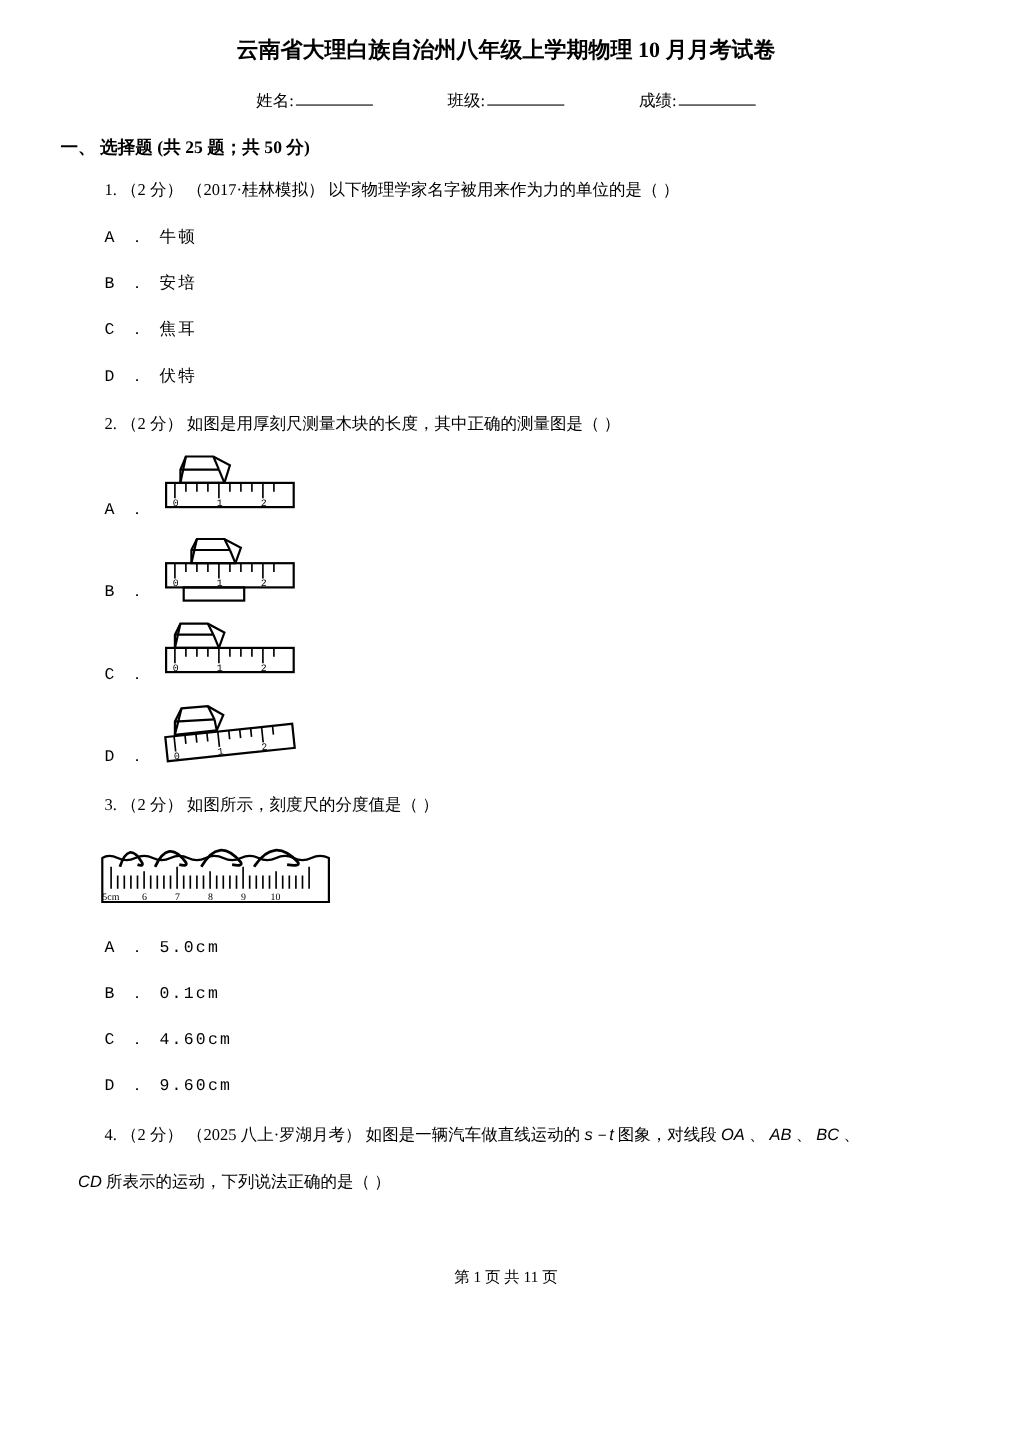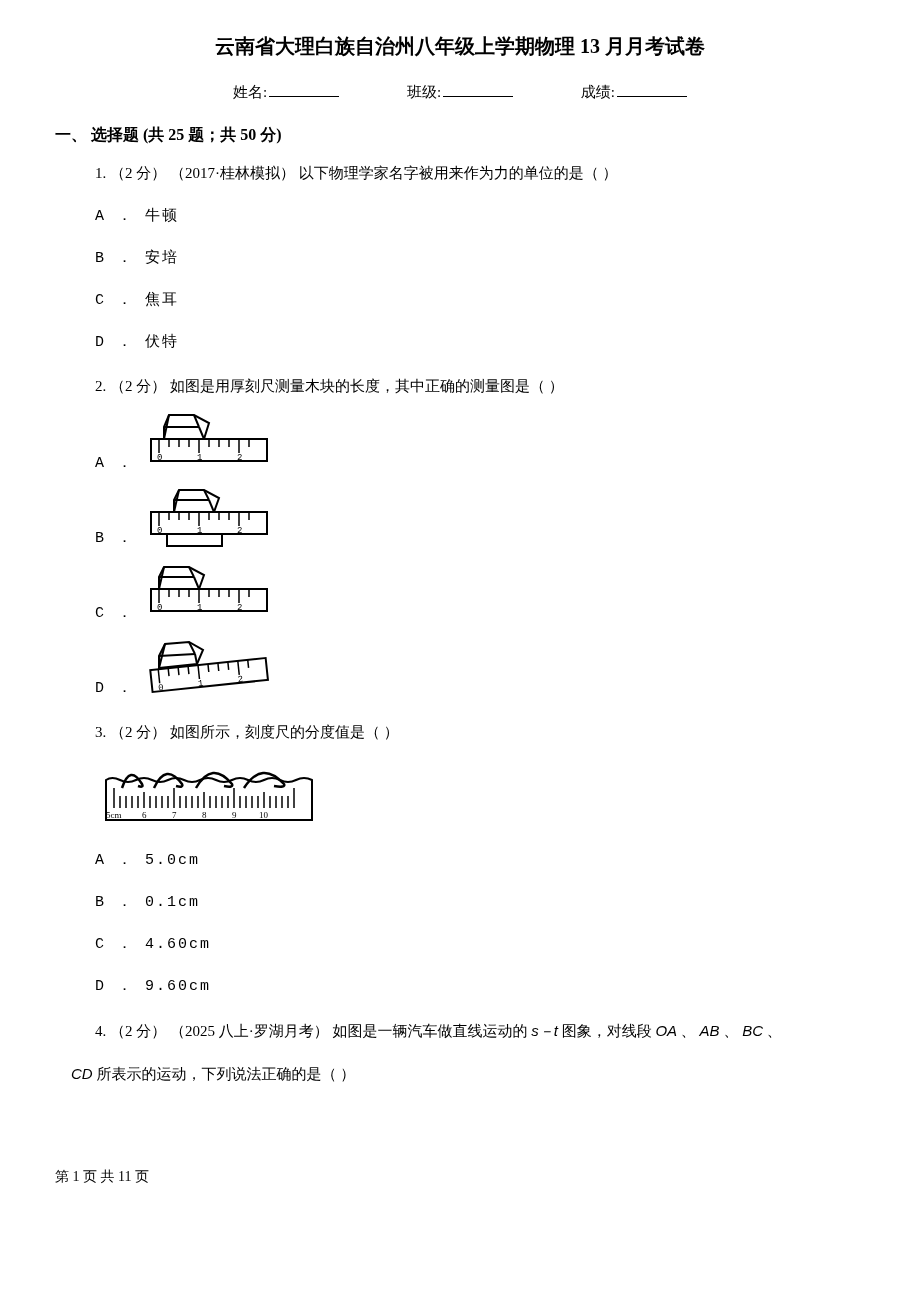--- a/index.html
+++ b/index.html
@@ -49,43 +49,43 @@
     font-family: Liberation Mono, monospace;
   }
   .opt-letter {
     letter-spacing: 2px;
   }
   .continuation {
     margin: 6px 0 6px 16px;
     line-height: 2.1;
   }
   .footer {
-    text-align: left;
+    text-align: center;
     font-size: 14px;
-    margin-top: 76px;
+    margin-top: 60px;
   }
   .img-opt {
     display: inline-block;
     vertical-align: bottom;
     margin-left: 6px;
     margin-bottom: -6px;
   }
   .ruler-wide {
-    margin: 8px 0 8px 49px;
+    margin: 8px 0 8px 36px;
   }
   .italic-math {
     font-style: italic;
     font-family: Liberation Sans, sans-serif;
   }
   svg { display: inline-block; }
 </style>
 </head>
 <body>
 
-<div class="title">云南省大理白族自治州八年级上学期物理 13 月月考试卷</div>
+<div class="title">云南省大理白族自治州八年级上学期物理 10 月月考试卷</div>
 
 <div class="meta-row">
   <span class="field">
     <span>姓名:</span><span class="blank"></span>
   </span>
   <span class="field">
     <span>班级:</span><span class="blank"></span>
   </span>
   <span class="field">
     <span>成绩:</span><span class="blank"></span>

